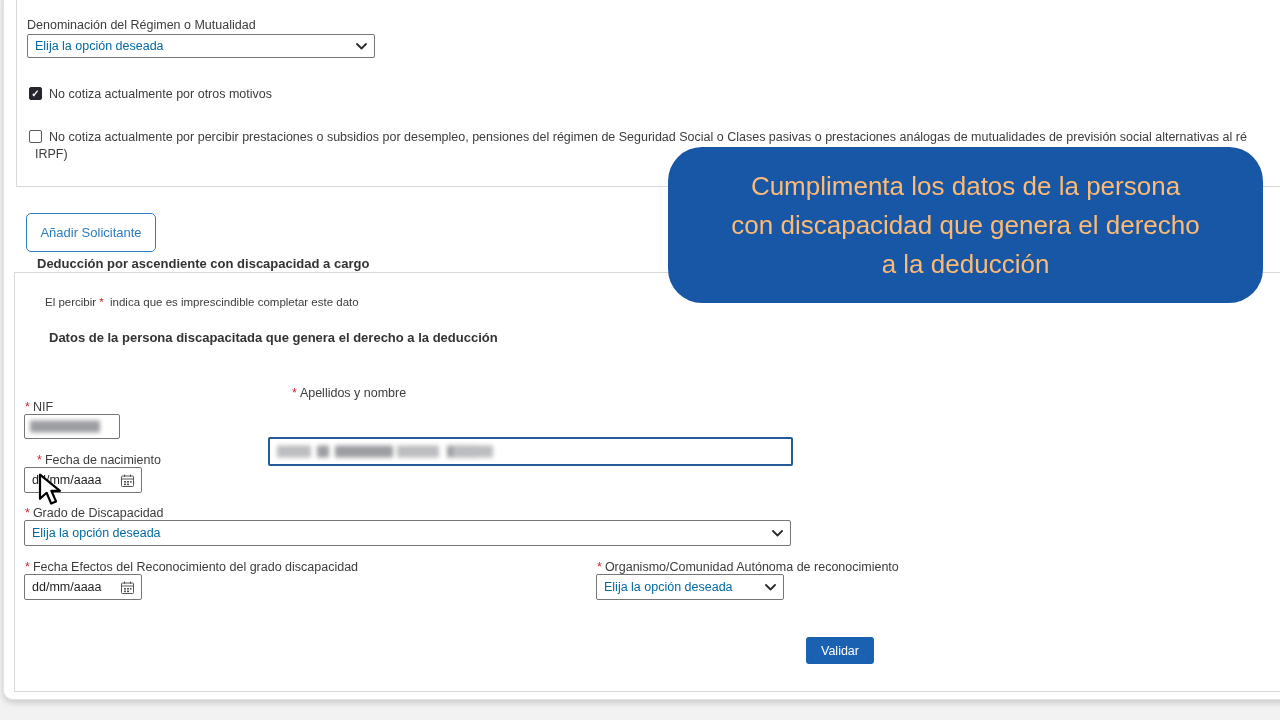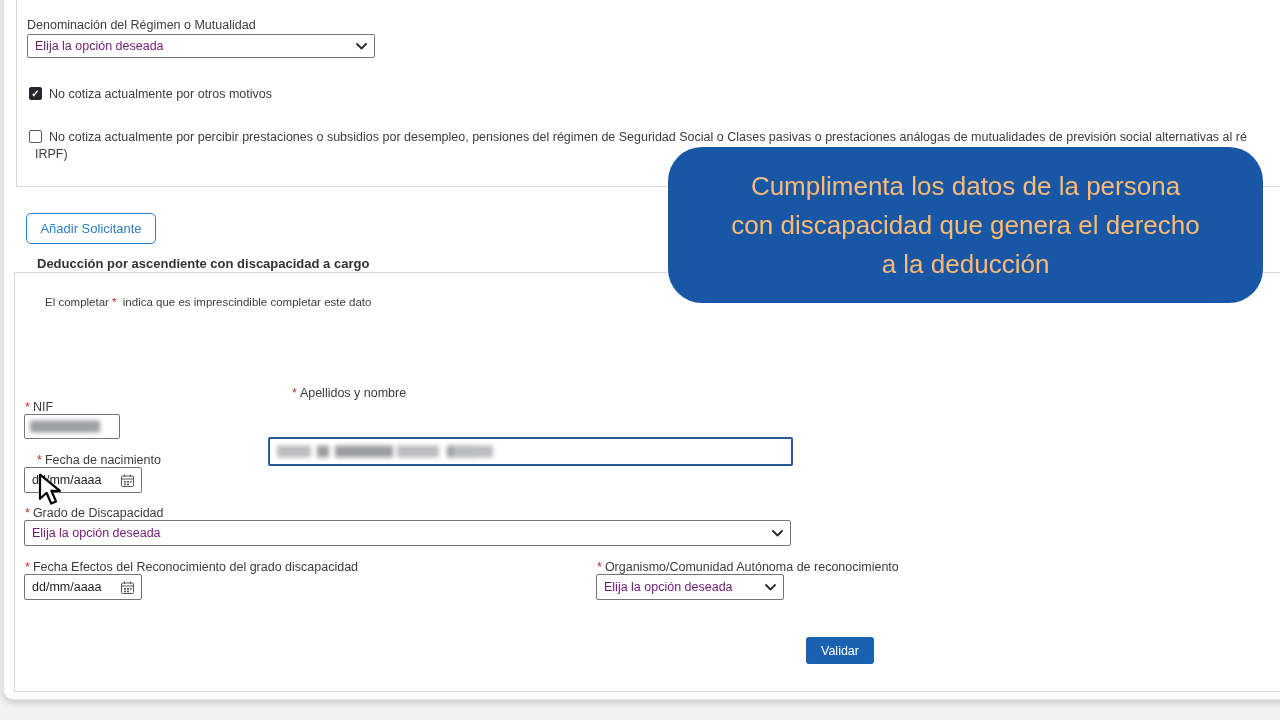--- a/index.html
+++ b/index.html
@@ -18,21 +18,21 @@
   .box-deduction { left:14px; top:272px; width:1300px; height:420px; }
 
   .abs { position:absolute; z-index:2; }
   .lbl { font-size:12.5px; color:#3c3c3c; white-space:nowrap; }
   .star { color:#c02b2b; margin-right:3px; }
   .bold-h { font-weight:bold; font-size:13px; color:#333; white-space:nowrap;padding-left:24px; }
 
   
   .select { background:#fff; border:1px solid #767676; border-radius:2px;
             display:flex; align-items:center; justify-content:space-between;
-            padding:0 7px; font-size:12.5px; color:#701a75; cursor:default; }
+            padding:0 7px; font-size:12.5px; color:#0369a1; cursor:default; }
   .text-input { background:#fff; border:1px solid #767676; border-radius:2px; position:relative; }
   .text-input.focused { border:2px solid #235a97; }
   .date-input { background:#fff; border:1px solid #767676; border-radius:2px;
                 display:flex; align-items:center; justify-content:space-between;
                 padding:0 7px; font-size:12.5px; color:#1f1f1f; }
   .chev svg, .cal svg { display:block; }
 
   
   .cb { width:13px; height:13px; border:1px solid #595959; border-radius:2px; background:#fff;
         display:inline-flex; align-items:center; justify-content:center; flex:none; }
@@ -90,32 +90,33 @@
       </span>
     <span class="lbl">No cotiza actualmente por otros motivos</span>
   </div>
 
   <div class="abs cb-row" style="left:29px; top:130px; width:1251px;">
     <span class="cb"></span>
     <span class="lbl clip-line" style="width:1225px;">No cotiza actualmente por percibir prestaciones o subsidios por desempleo, pensiones del régimen de Seguridad Social o Clases pasivas o prestaciones análogas de mutualidades de previsión social alternativas al ré</span>
   </div>
   <div class="abs lbl" style="left:35px; top:147px;">IRPF)</div>
 
-  <div class="abs btn-outline" style="left:26px; top:213px; width:130px; height:31px;">
+  <div class="abs btn-outline" style="left:26px; top:213px; width:130px; height:39px;">
     <span>Añadir Solicitante</span>
   </div>
 
   <div class="abs bold-h" style="left:13px; top:256px;">Deducción por ascendiente con discapacidad a cargo</div>
 
   <div class="box box-deduction"></div>
 
   <div class="abs note" style="left:45px; top:296px;">
-    <span>El completar </span><span class="star">*</span><span> indica que es imprescindible completar este dato</span>
-  </div>
-
+    <span>El percibir </span><span class="star">*</span><span> indica que es imprescindible completar este dato</span>
+  </div>
+
+  <div class="abs bold-h" style="left:25px; top:330px;">Datos de la persona discapacitada que genera el derecho a la deducción</div>
 
   <div class="abs lbl" style="left:25px; top:400px;">
     <span class="star">*</span><span>NIF</span>
   </div>
   <div class="abs text-input" style="left:24px; top:414px; width:96px; height:25px;">
     <span class="blur-wrap" style="left:5px; width:72px;">
       <span class="blur-seg dark" style="left:0; width:70px;"></span>
     </span>
   </div>
 

